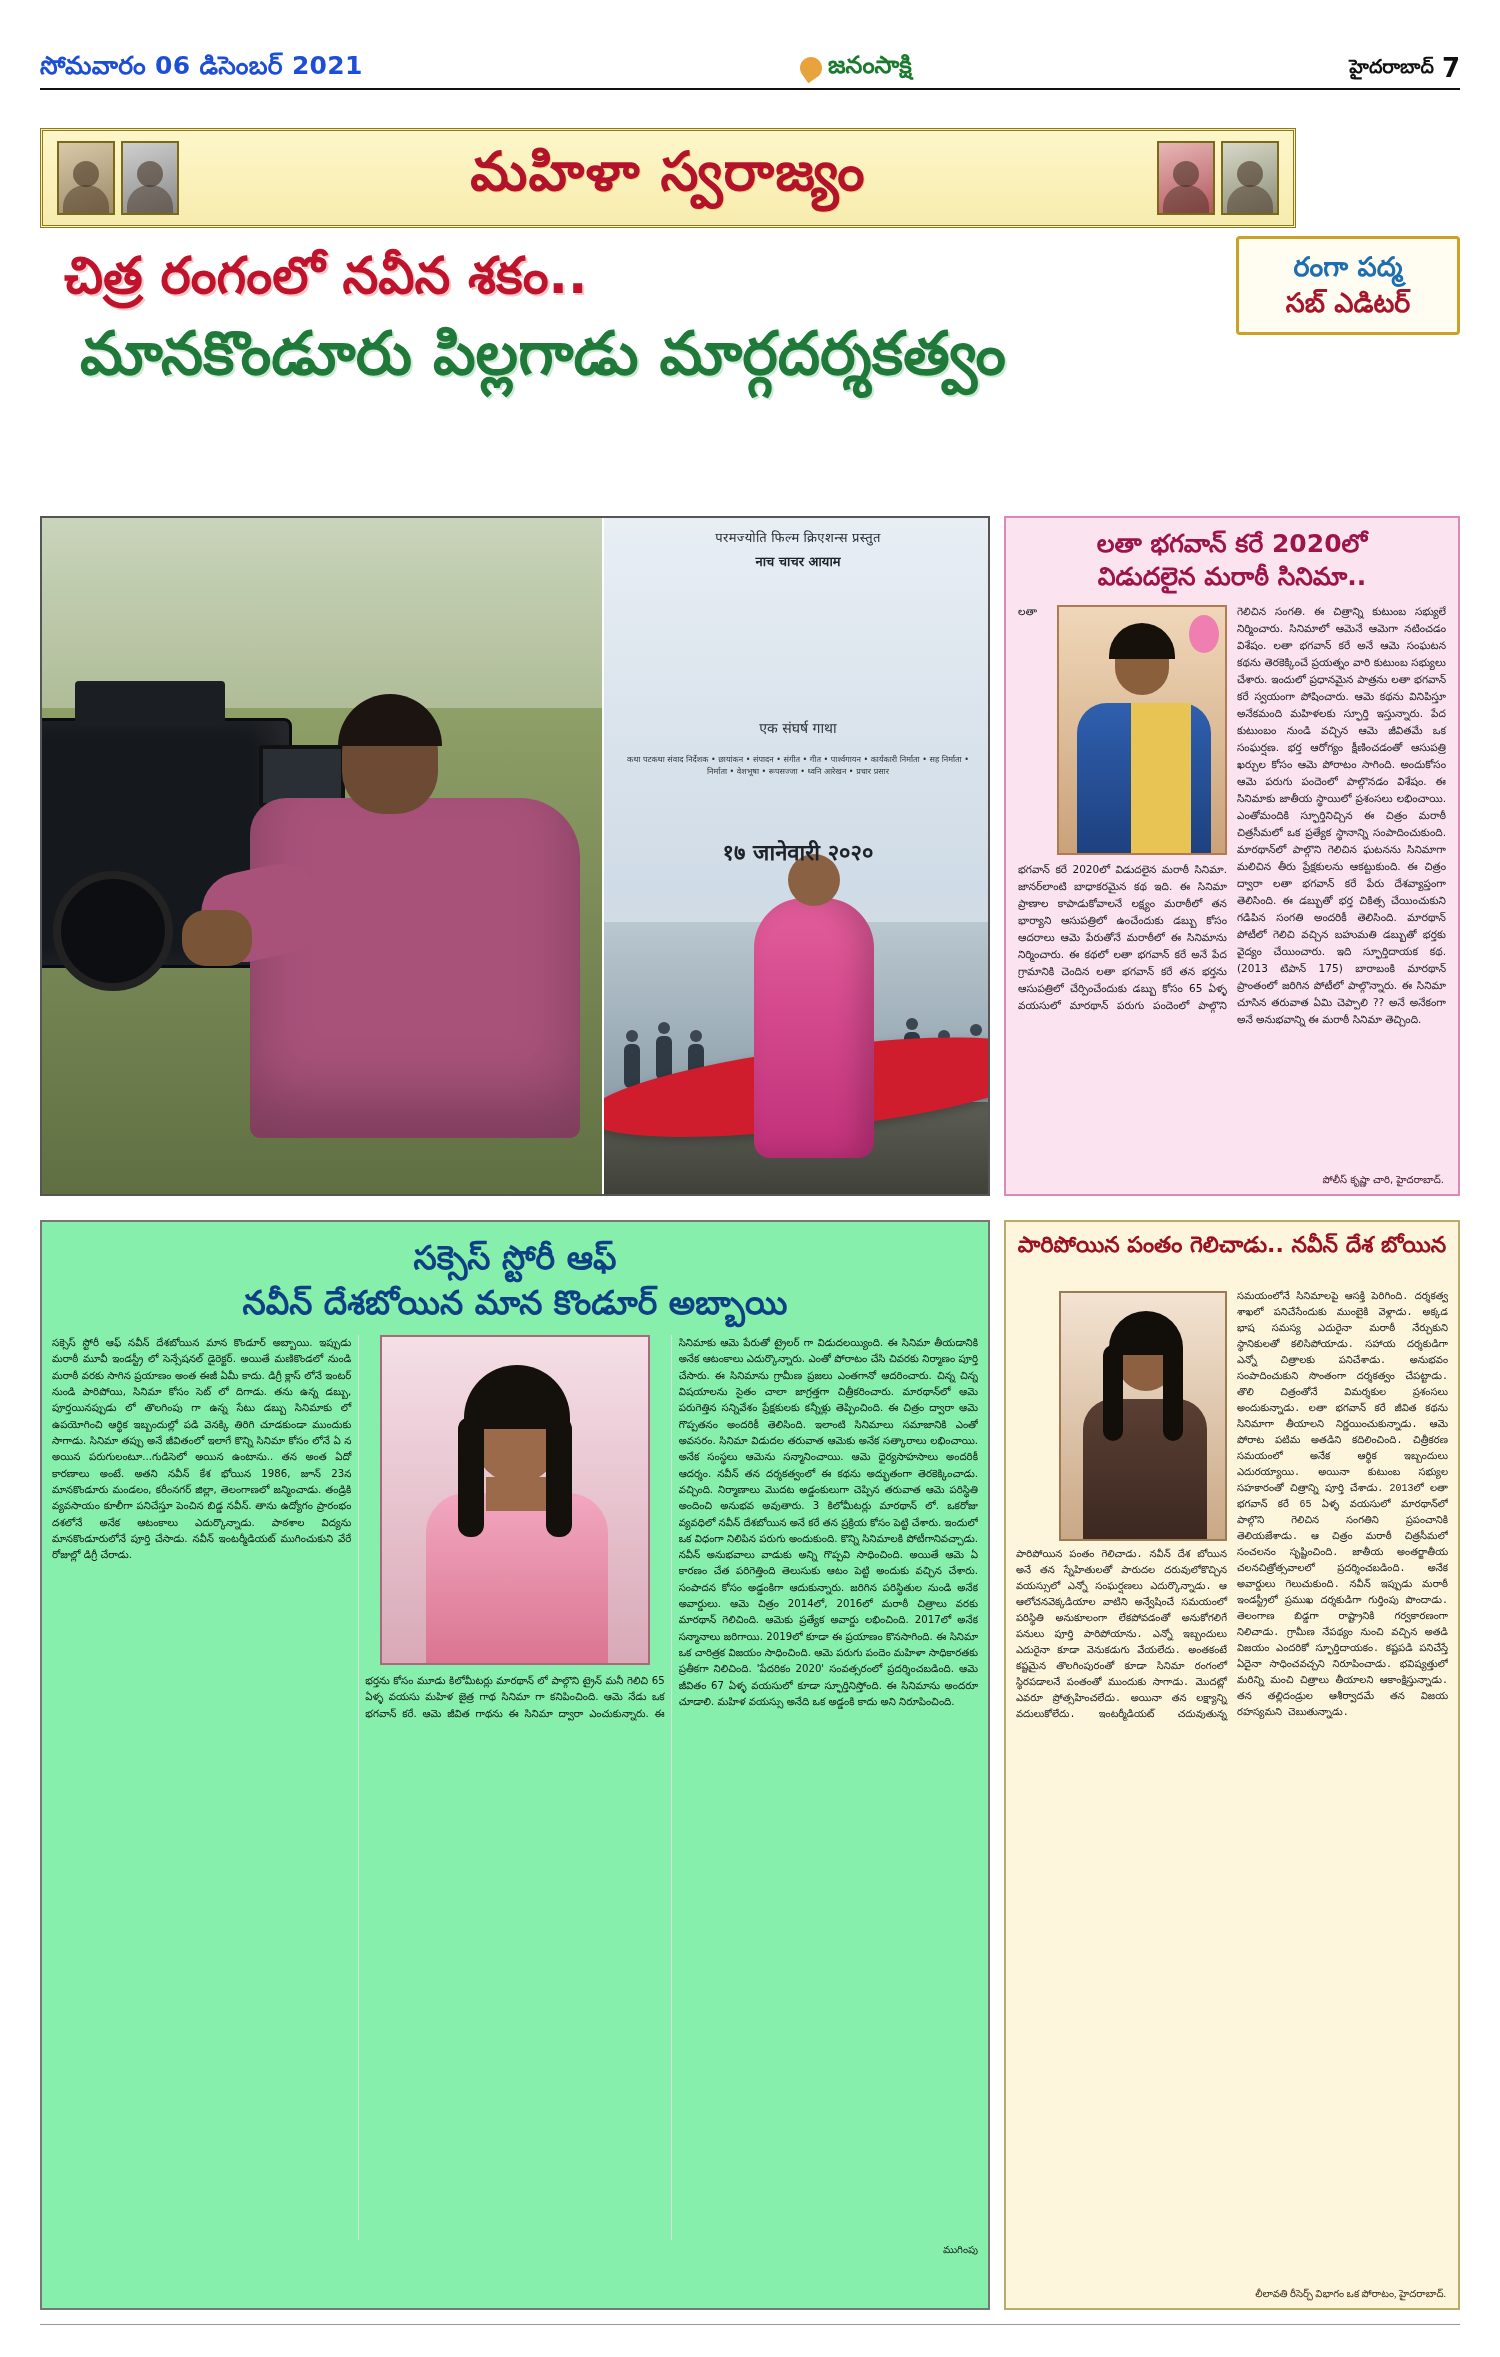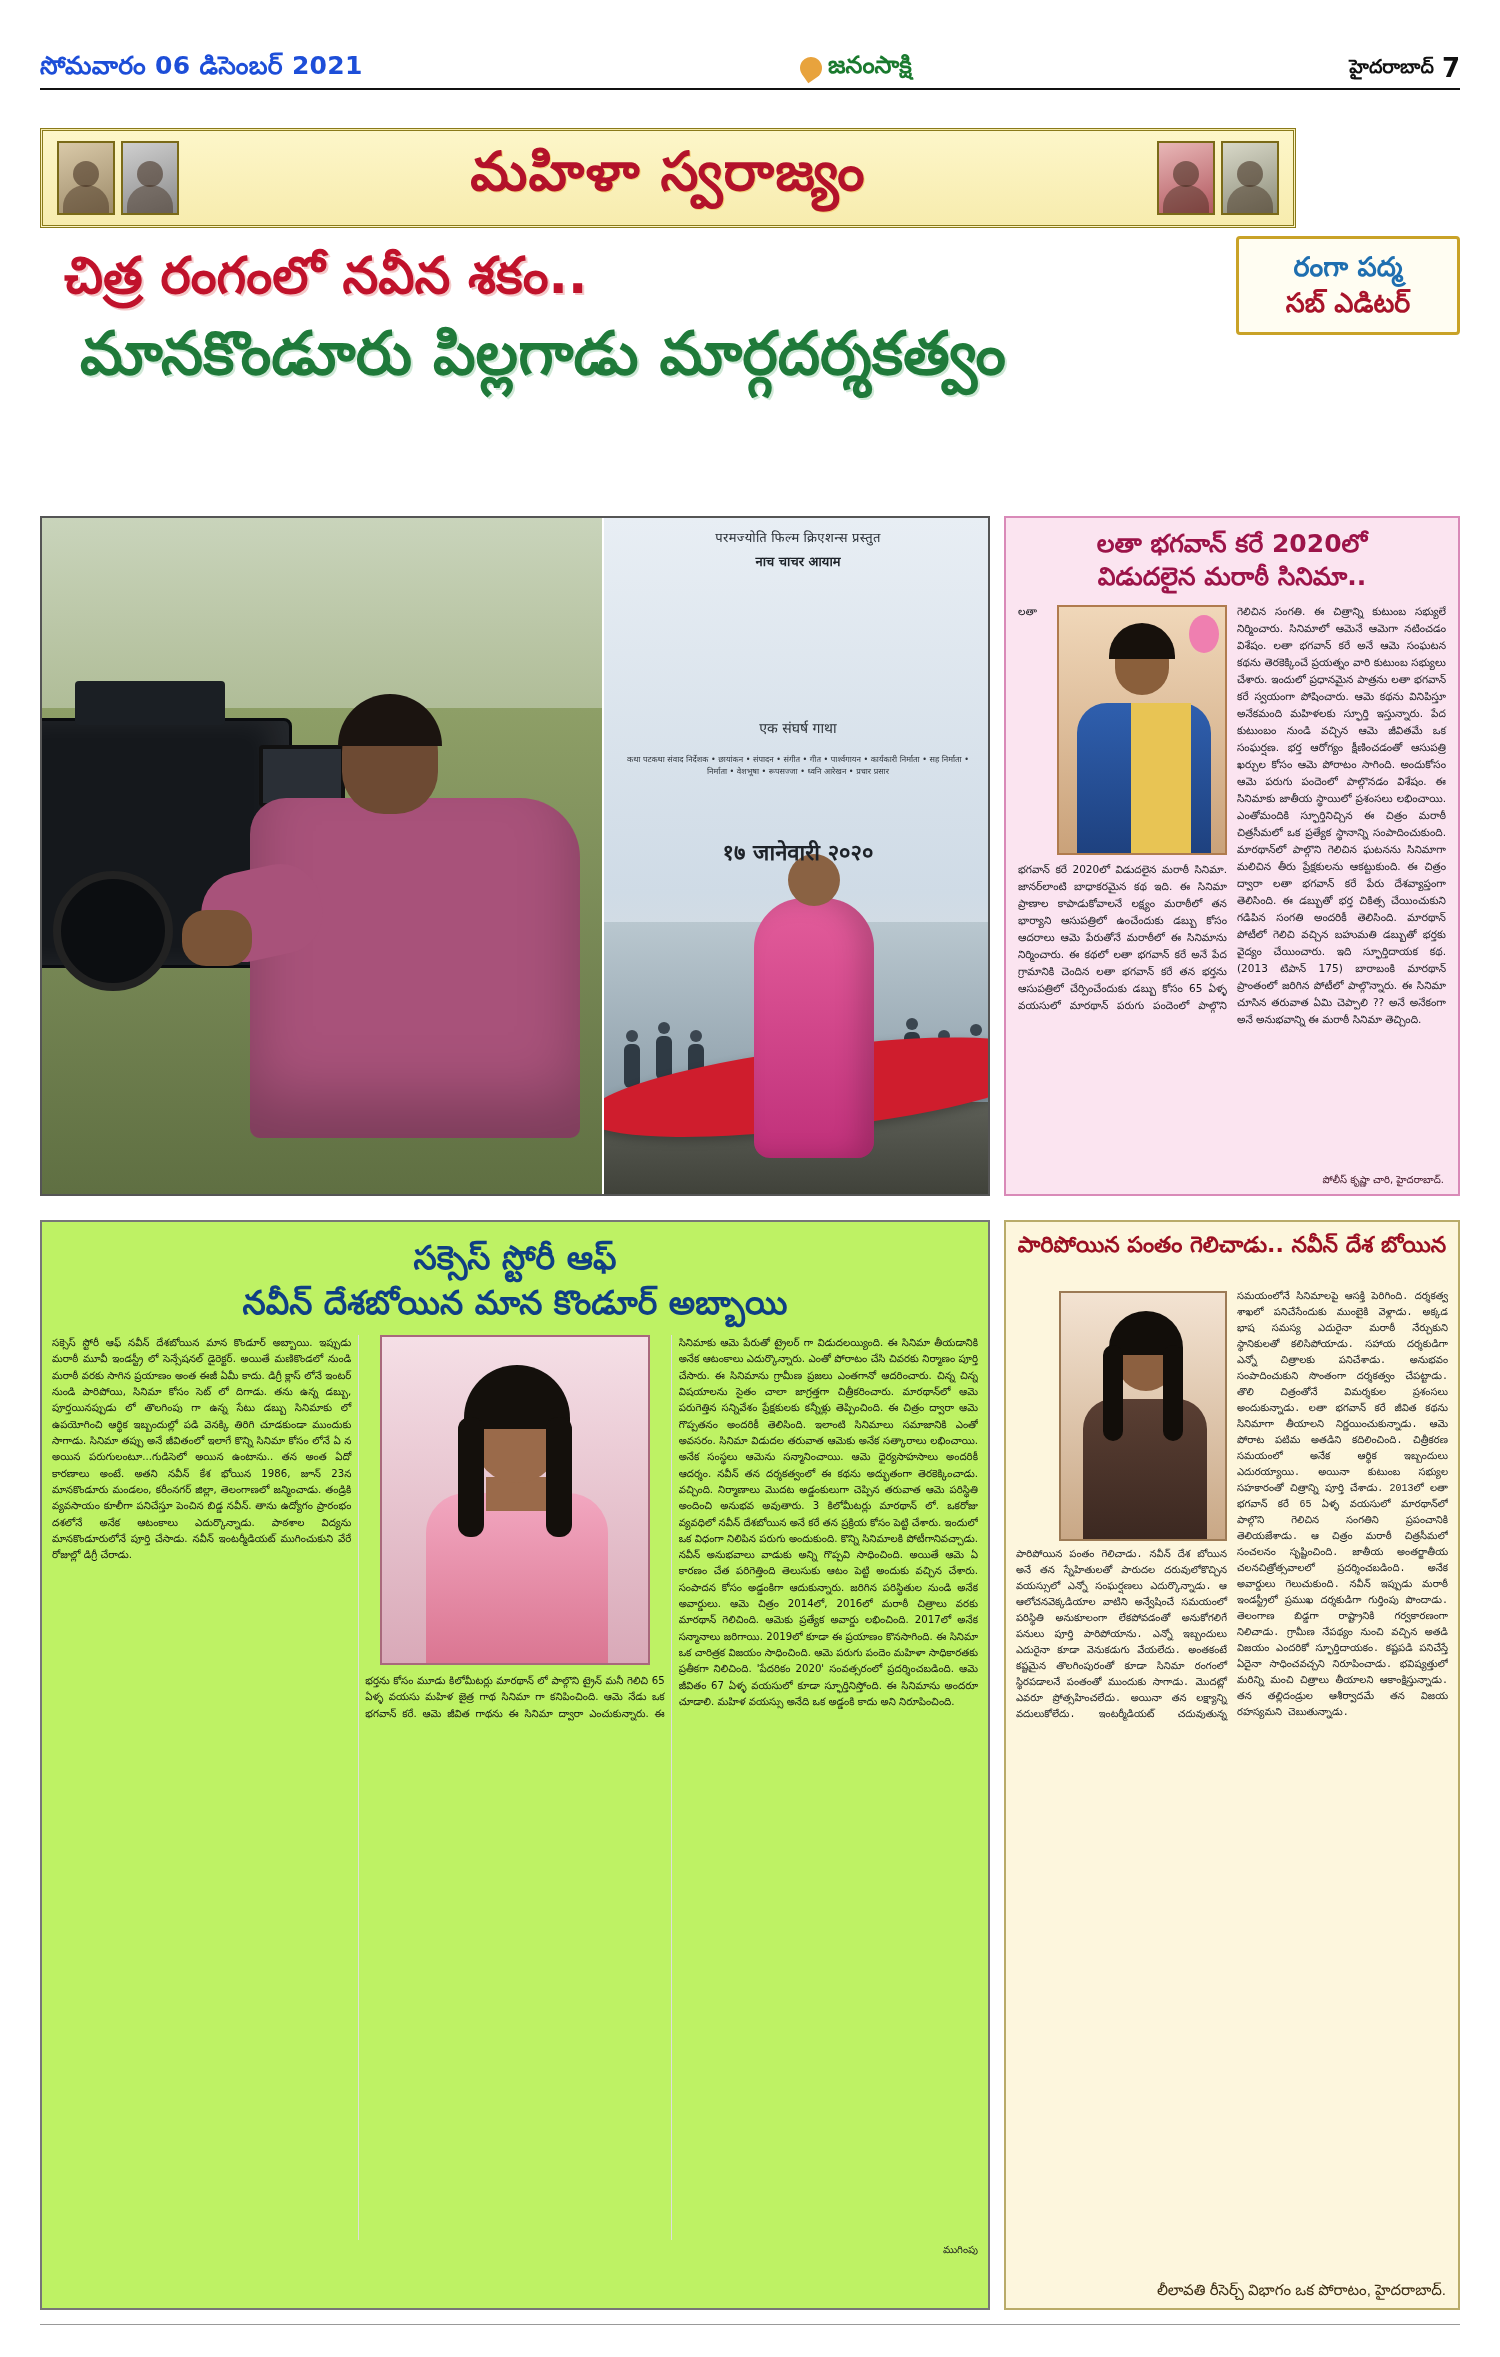--- a/index.html
+++ b/index.html
@@ -279,21 +279,21 @@
     font-family:"DejaVu Sans", sans-serif;
     font-size:10px; color:#3a1020;
   }
 
   
   .bottom {
     position:absolute; left:40px; top:1220px; width:1420px; height:1090px;
     display:flex; gap:14px;
   }
   .story-main {
-    width:950px; border:2px solid #777; background:#bef264;
+    width:950px; border:2px solid #777; background:#86efac;
     position:relative; padding:8px 10px 10px;
   }
   .sm-title {
     font-family:"DejaVu Sans", sans-serif;
     font-size:33px; font-weight:bold; color:#0f3f84;
     text-align:center; line-height:1.35;
     padding:6px 0 10px;
   }
   .sm-title .l2 { color:#0f3f84; }
   .sm-body {
@@ -341,21 +341,21 @@
     background:linear-gradient(#f3e3d2,#c9a886);
     border:2px solid #9c7a55; position:relative; overflow:hidden;
   }
   .ss-photo .head{position:absolute;left:56px;top:30px;width:58px;height:68px;border-radius:29px;background:#8c6040;}
   .ss-photo .hair{position:absolute;left:48px;top:18px;width:74px;height:44px;border-radius:37px 37px 0 0;background:#120e0a;}
   .ss-photo .hairL{position:absolute;left:42px;top:52px;width:20px;height:96px;background:#120e0a;border-radius:10px;}
   .ss-photo .hairR{position:absolute;right:42px;top:52px;width:20px;height:96px;background:#120e0a;border-radius:10px;}
   .ss-photo .body{position:absolute;left:22px;top:106px;width:124px;height:150px;background:linear-gradient(#5a3f33,#3a2720);border-radius:30px 30px 0 0;}
   .ss-signoff {
     position:absolute; right:12px; bottom:6px;
-    font-family:Liberation Sans, sans-serif; font-size:15px; color:#3a2a10;
+    font-family:Liberation Serif, serif; font-size:10px; color:#3a2a10;
   }
   .hr-bottom {
     position:absolute; left:40px; top:2324px; width:1420px;
     border-top:1px solid #999;
   }
 </style>
 </head>
 <body>
 
 <div class="page">

